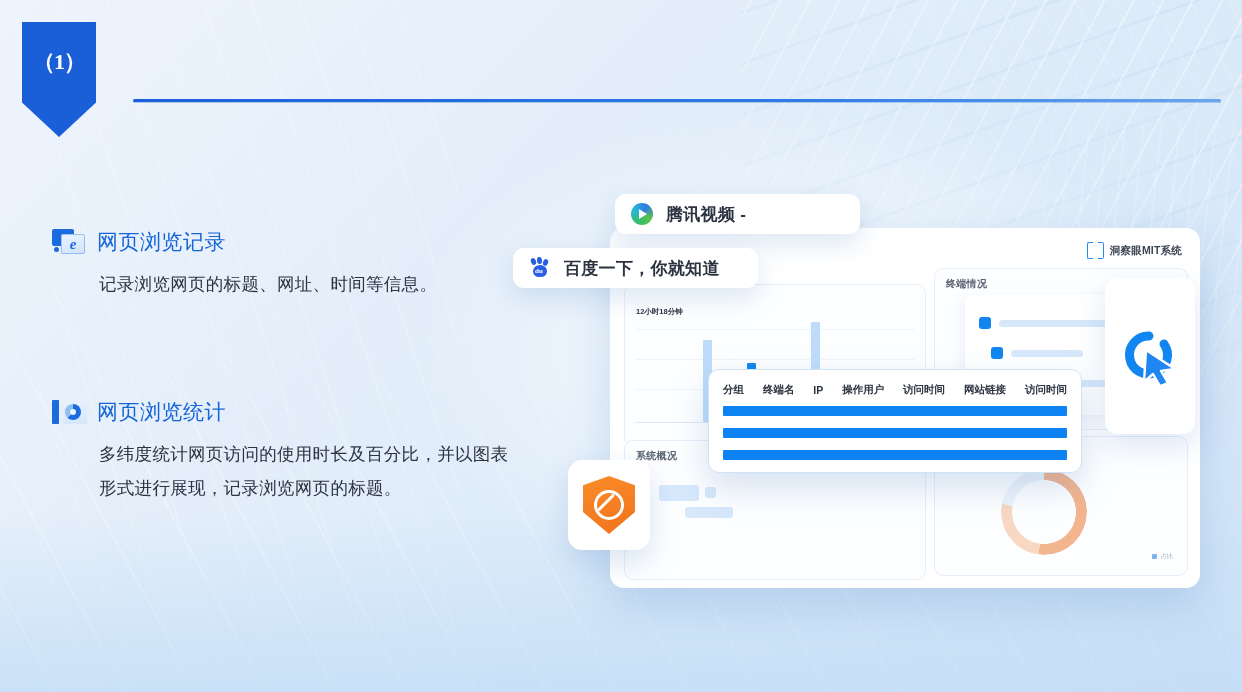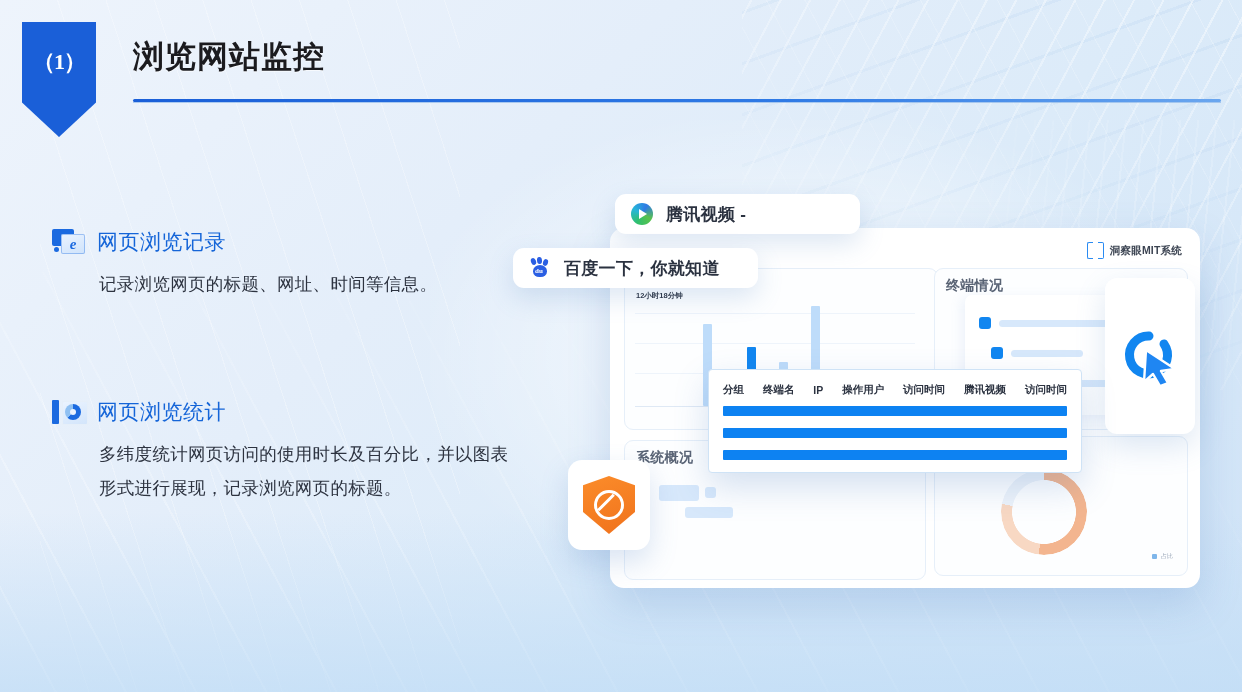--- a/index.html
+++ b/index.html
@@ -145,23 +145,23 @@
     box-sizing:border-box;display:block;
   }
   .dash-logo .mark i.l{left:0;border-right:none;border-radius:2px 0 0 2px;}
   .dash-logo .mark i.r{right:0;border-left:none;border-radius:0 2px 2px 0;}
   .dash-logo .txt{font-size:10.5px;font-weight:bold;color:#3c4452;letter-spacing:.2px;}
 
   .panel{
     position:absolute;background:#fdfeff;border:1px solid #e6eff9;border-radius:9px;
   }
   .panel-label{
-    position:absolute;left:11px;top:8px;font-size:14px;color:#5a6475;font-weight:bold;letter-spacing:.3px;
-  }
-  .p-chart{left:14px;top:40px;width:300px;height:160px;padding-left:12px;}
+    position:absolute;left:11px;top:8px;font-size:10px;color:#5a6475;font-weight:bold;letter-spacing:.3px;
+  }
+  .p-chart{left:14px;top:56px;width:300px;height:160px;}
   .p-sys{left:14px;top:212px;width:300px;height:138px;}
   .p-term{left:324px;top:40px;width:252px;height:160px;}
   .p-pie{left:324px;top:208px;width:252px;height:138px;}
 
   .chart-time{
     position:absolute;left:11px;top:22px;font-size:7.5px;color:#2b3240;font-weight:bold;
   }
   .gridline{position:absolute;left:10px;width:280px;height:1px;background:#eef4fb;}
   .axis{position:absolute;left:10px;width:280px;height:1px;background:#dfe9f5;}
   .bar{position:absolute;bottom:23px;width:9px;border-radius:1px;background:#bedcfa;}
@@ -244,21 +244,21 @@
     width:24px;height:24px;border-radius:50%;border:3px solid #ffffff;position:relative;
   }
   .no-entry:after{
     content:"";position:absolute;left:-2px;top:7.5px;width:22px;height:3px;background:#ffffff;
     transform:rotate(-45deg);
   }
 
   
   .table-card{
     position:absolute;left:148px;top:199px;width:372px;height:102px;
-    background:#ffffff;border-radius:4px;border:1px solid #cfe3f6;
+    background:#ffffff;border-radius:11px;border:1px solid #cfe3f6;
     box-shadow:0 14px 34px rgba(70,120,185,.22);
   }
   .th-row{
     position:absolute;left:14px;top:11px;width:344px;height:17px;
     display:flex;align-items:center;justify-content:space-between;
   }
   .th{font-size:10.5px;color:#2b3240;font-weight:bold;white-space:nowrap;}
   .tr-bar{position:absolute;left:14px;width:344px;height:10px;background:#0d82f2;border-radius:1px;}
   .tr1{top:36px;} .tr2{top:58px;} .tr3{top:80px;}
 </style>
@@ -272,21 +272,20 @@
     <div class="bg-arch"></div>
     <div class="bg-arch2"></div>
     <div class="bg-diag-left"></div>
     <div class="bg-streaks"></div>
     <div class="bg-bottom-fade"></div>
   </div>
 
   <div class="badge">
     <span>（1）</span>
   </div>
-  <div class="title">浏览网站监控</div>
   <div class="title-rule"></div>
 
   <div class="feature f1">
     <div class="feat-head">
       <span class="icon-browser">
         <span class="win-back"></span>
         <span class="win-front">
           <span class="e-glyph">e</span>
         </span>
         <span class="dot"></span>
@@ -394,21 +393,21 @@
       <span class="chip-label">百度一下，你就知道</span>
     </div>
 
     <div class="table-card">
       <div class="th-row">
         <span class="th">分组</span>
         <span class="th">终端名</span>
         <span class="th">IP</span>
         <span class="th">操作用户</span>
         <span class="th">访问时间</span>
-        <span class="th">腾讯视频</span>
+        <span class="th">网站链接</span>
         <span class="th">访问时间</span>
       </div>
       <div class="tr-bar tr1"></div>
       <div class="tr-bar tr2"></div>
       <div class="tr-bar tr3"></div>
     </div>
 
   </div>
 </div>
 

